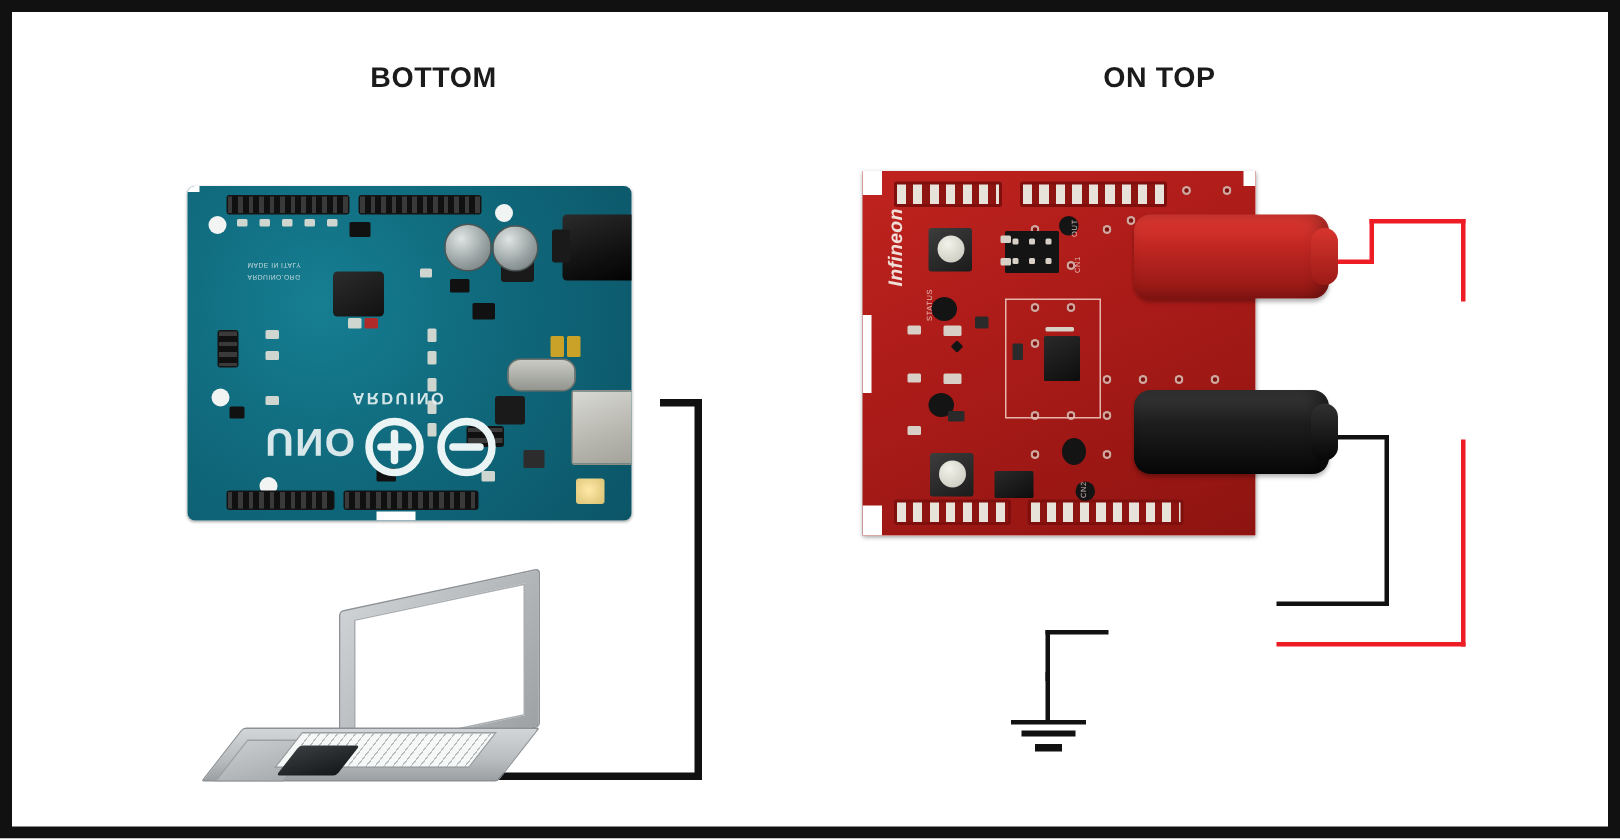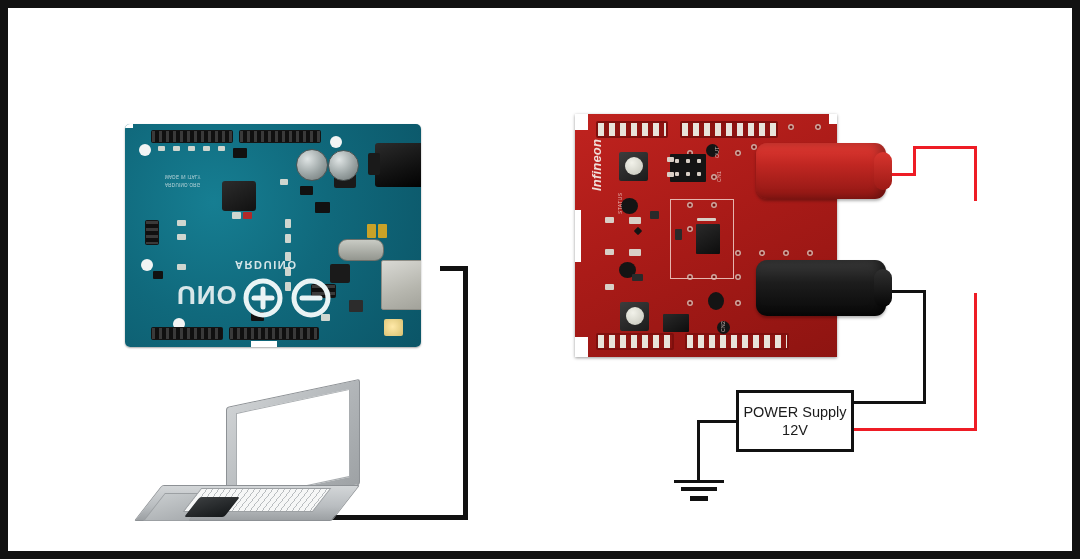--- a/index.html
+++ b/index.html
@@ -199,20 +199,22 @@
     background:linear-gradient(160deg,#c6cacc,#a8acaf);border:1px solid #9ca0a3;
   }
 
   .vis-hidden{position:absolute;width:1px;height:1px;overflow:hidden;clip:rect(0 0 0 0);}
 </style>
 </head>
 <body>
 
 <div id="canvas">
 
+  <div class="heading" id="h-bottom">BOTTOM</div>
+  <div class="heading" id="h-ontop">ON TOP</div>
 
   <div id="arduino">
 
     <div class="ard-mnt" style="left:14px;top:20px;"></div>
     <div class="ard-mnt" style="left:16px;top:135px;"></div>
     <div class="ard-mnt" style="left:205px;top:12px;"></div>
     <div class="ard-mnt" style="left:48px;top:194px;"></div>
 
     <div class="ard-hdr" style="left:26px;top:6px;width:82px;height:13px;">
       <div class="pins"></div>
@@ -412,24 +414,20 @@
   <div class="wire red h" style="left:843px;top:420px;width:126px;"></div>
 
   <div class="wire h" style="left:876px;top:282px;width:42px;"></div>
   <div class="wire v" style="left:915px;top:282px;height:114px;"></div>
   <div class="wire h" style="left:843px;top:393px;width:75px;"></div>
 
   <div class="wire h" style="left:689px;top:412px;width:42px;"></div>
   <div class="wire v" style="left:689px;top:412px;height:34px;"></div>
 
 
-  <div class="comp-box" id="power-box">
-    <span>POWER Supply</span>
-    <span>12V</span>
-  </div>
 
   <div id="ground">
     <div class="stem"></div>
     <div class="b1"></div>
     <div class="b2"></div>
     <div class="b3"></div>
   </div>
 
   <div class="vis-hidden">Arduino UNO with Infineon motor-control shield wiring diagram</div>
 </div>

